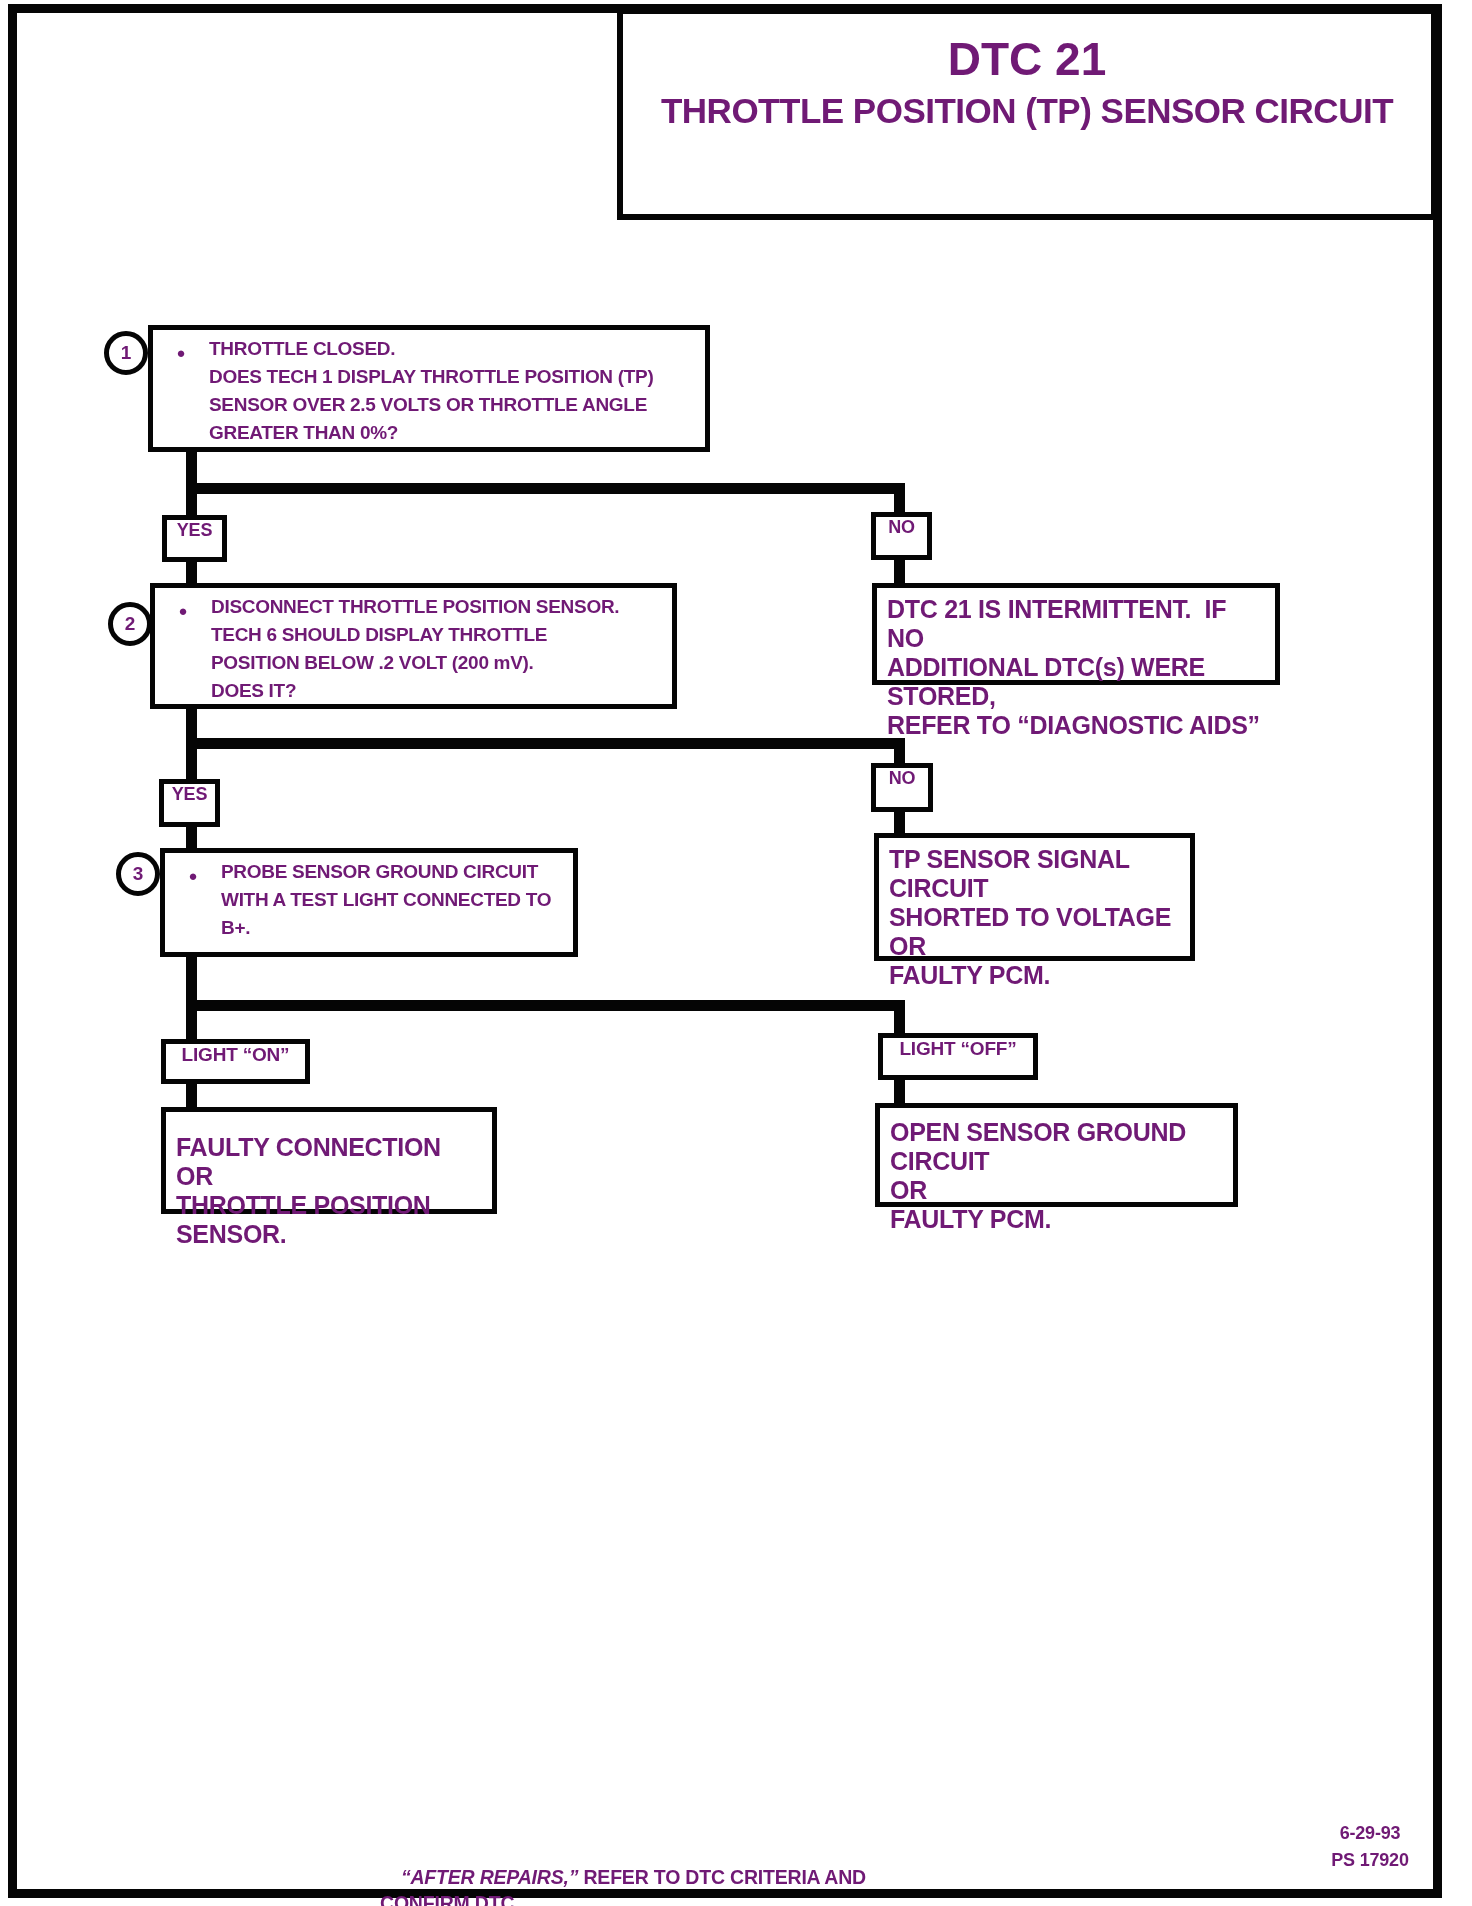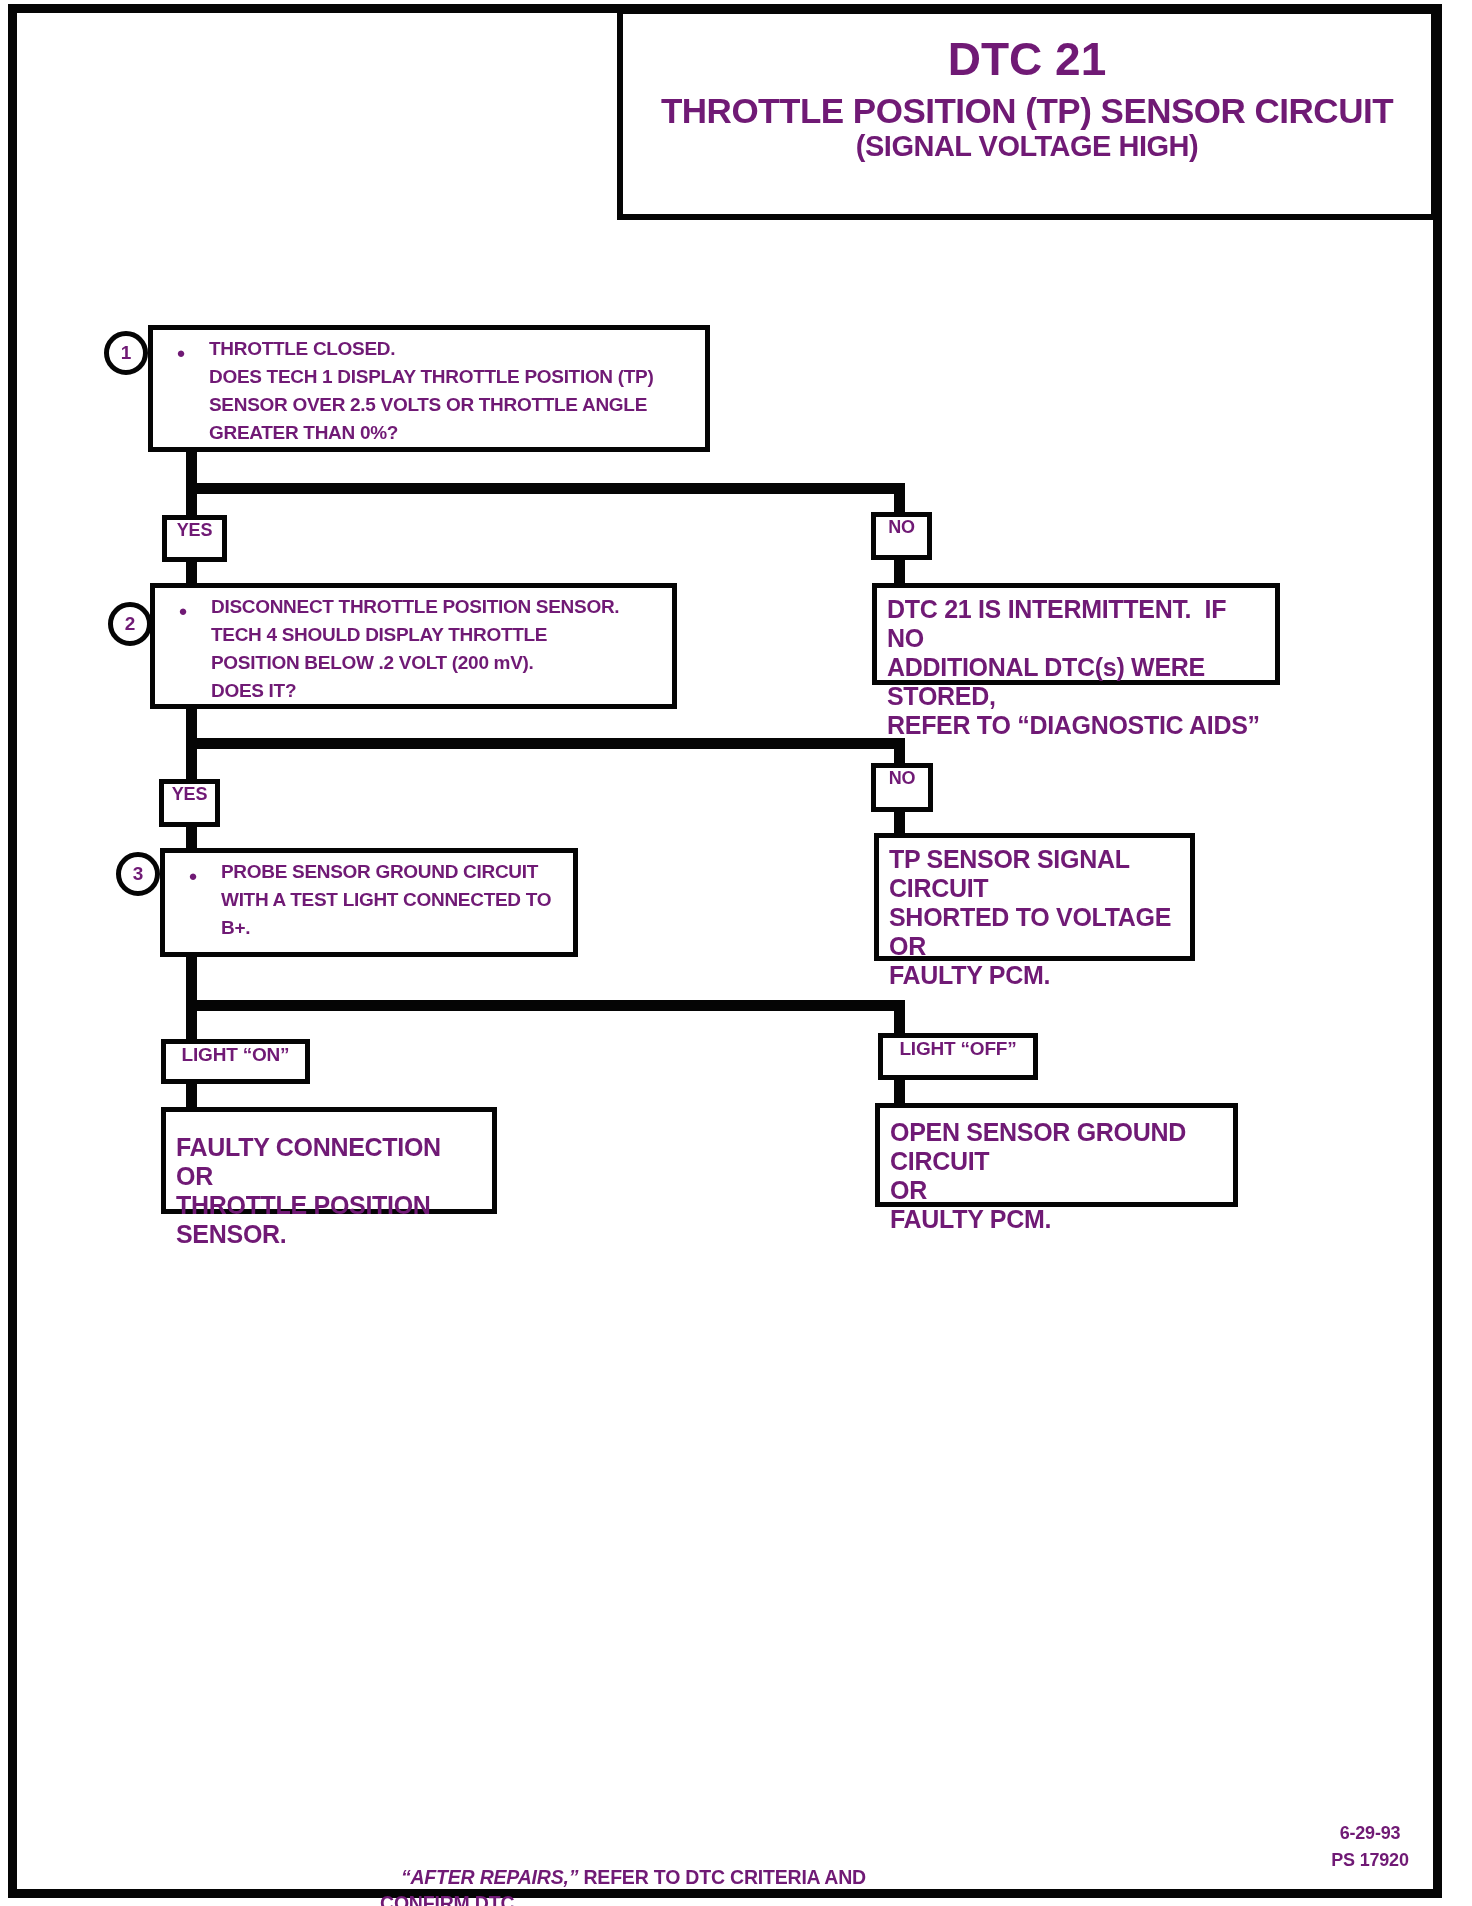--- a/index.html
+++ b/index.html
@@ -103,21 +103,20 @@
 </head>
 <body>
 
 <div id="page">
 
   <div class="abs frame" style="left:8px; top:4px; width:1434px; height:1894px;"></div>
 
   <div class="abs title-box" style="left:617px; top:8px; width:820px; height:212px;">
     <div class="title-code">DTC 21</div>
     <div class="title-name">THROTTLE POSITION (TP) SENSOR CIRCUIT</div>
-    <div class="title-cond">(SIGNAL VOLTAGE HIGH)</div>
   </div>
 
   <div class="circle" style="left:104px; top:331px;">
     <span>1</span>
   </div>
 
   <div class="fbox step" style="left:148px; top:325px; width:562px; height:127px;">
     <div class="bullet-col">●</div>
     <div class="step-text">THROTTLE CLOSED.
 DOES TECH 1 DISPLAY THROTTLE POSITION (TP)
@@ -145,21 +144,21 @@
 REFER TO “DIAGNOSTIC AIDS”</div>
   </div>
 
   <div class="circle" style="left:108px; top:602px;">
     <span>2</span>
   </div>
 
   <div class="fbox step" style="left:150px; top:583px; width:527px; height:126px;">
     <div class="bullet-col">●</div>
     <div class="step-text">DISCONNECT THROTTLE POSITION SENSOR.
-TECH 4 SHOULD DISPLAY THROTTLE
+TECH 6 SHOULD DISPLAY THROTTLE
 POSITION BELOW .2 VOLT (200 mV).
 DOES IT?</div>
   </div>
 
   <div class="line" style="left:186px; top:707px; width:11px; height:73px;"></div>
   <div class="line" style="left:186px; top:738px; width:719px; height:11px;"></div>
   <div class="line" style="left:894px; top:738px; width:11px; height:27px;"></div>
 
   <div class="fbox tag" style="left:159px; top:779px; width:61px; height:48px;">
     <span>YES</span>

